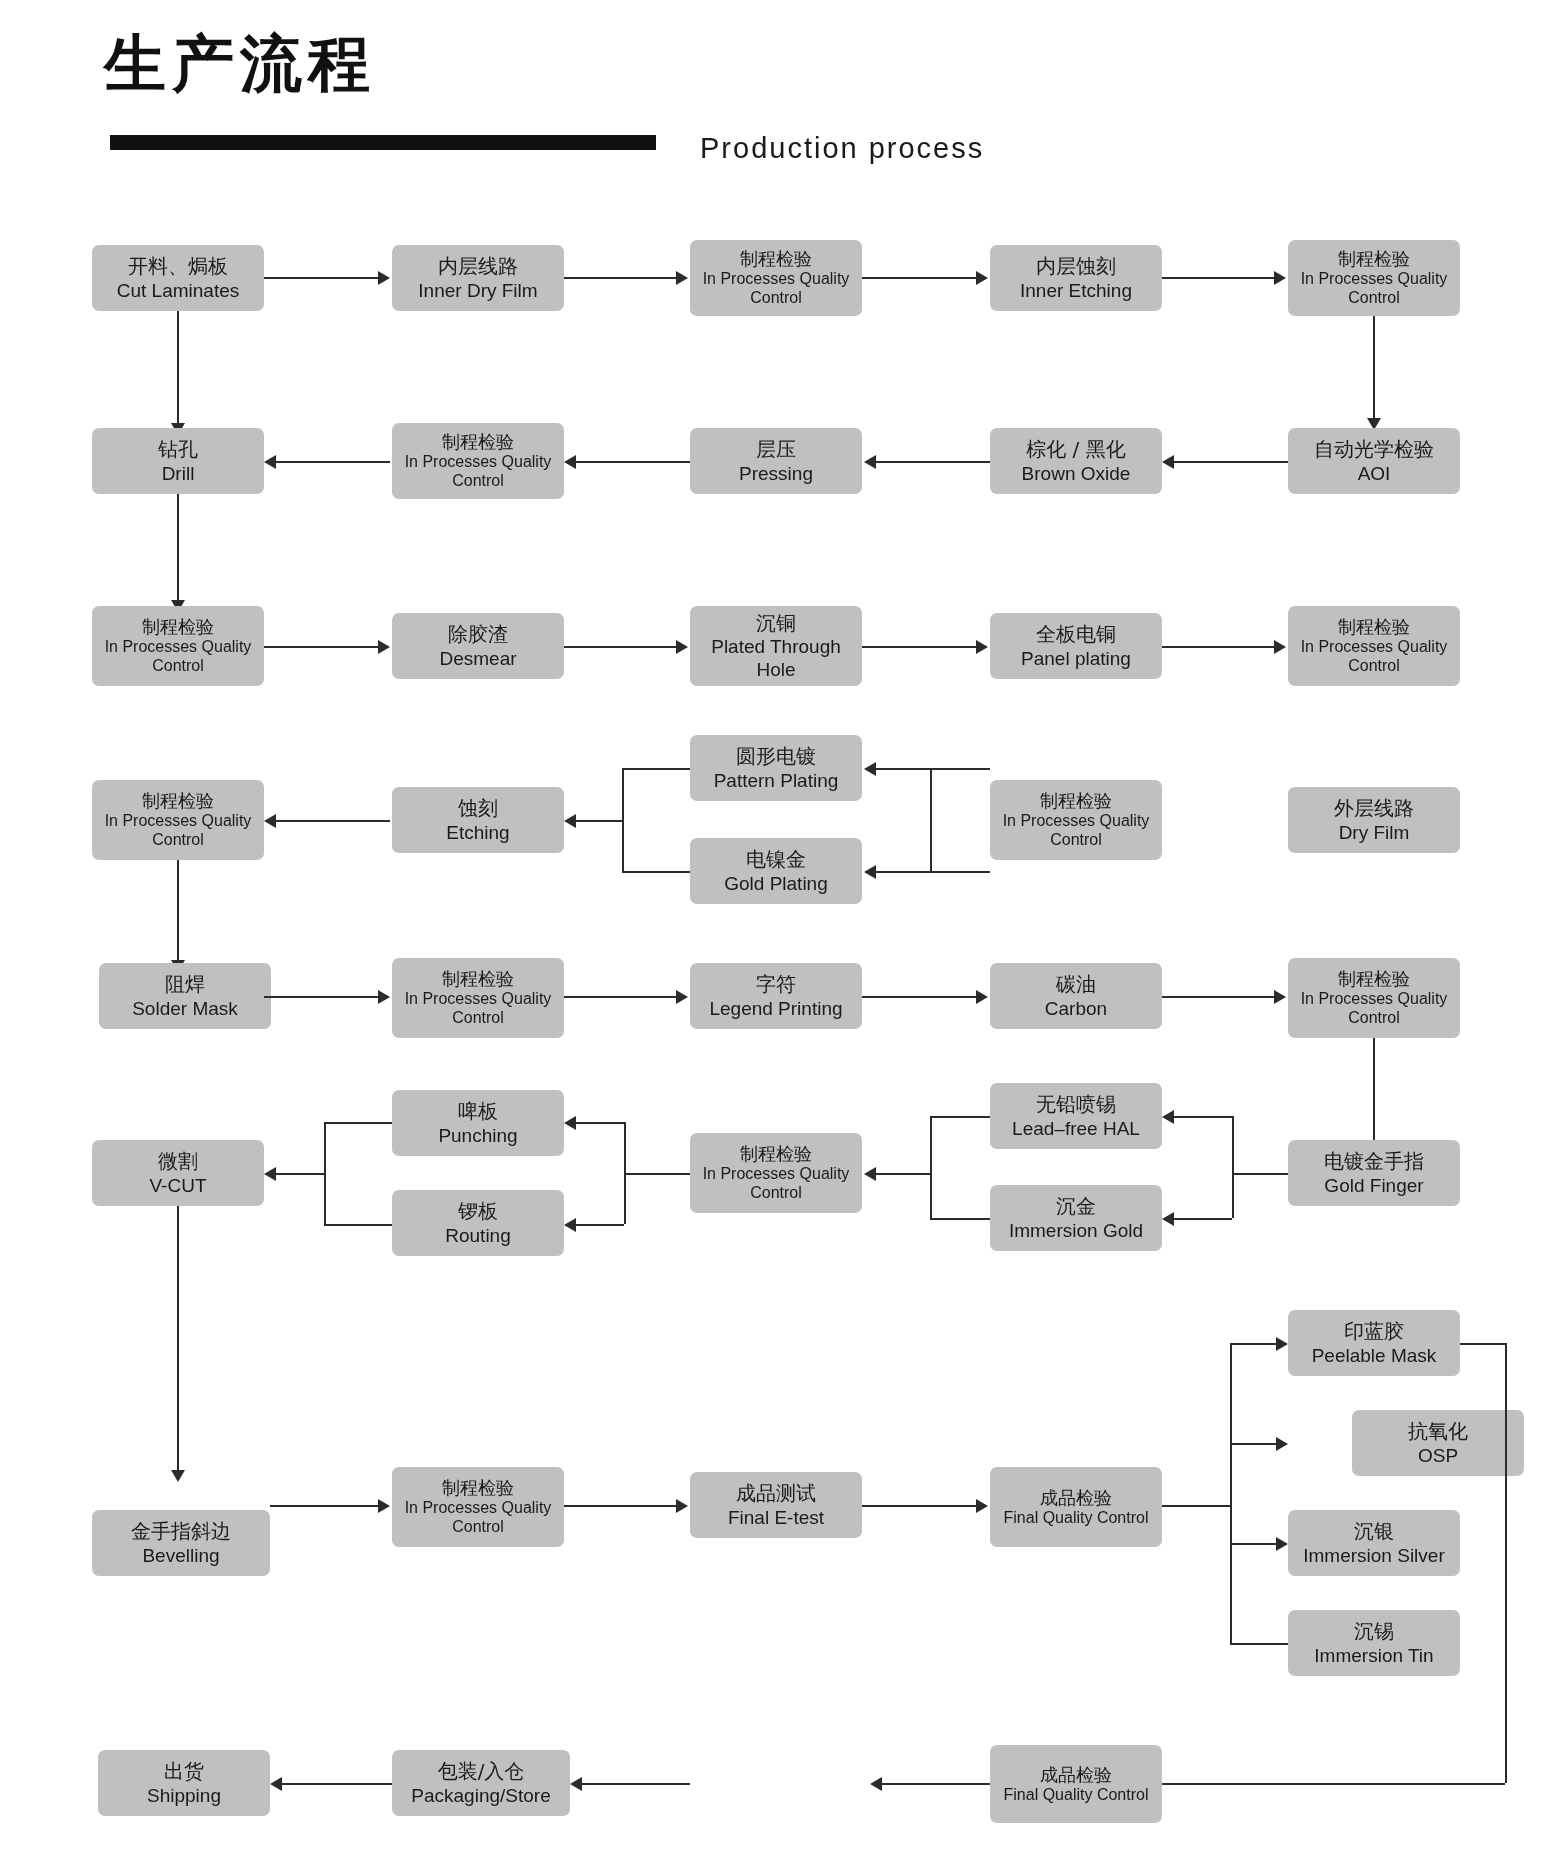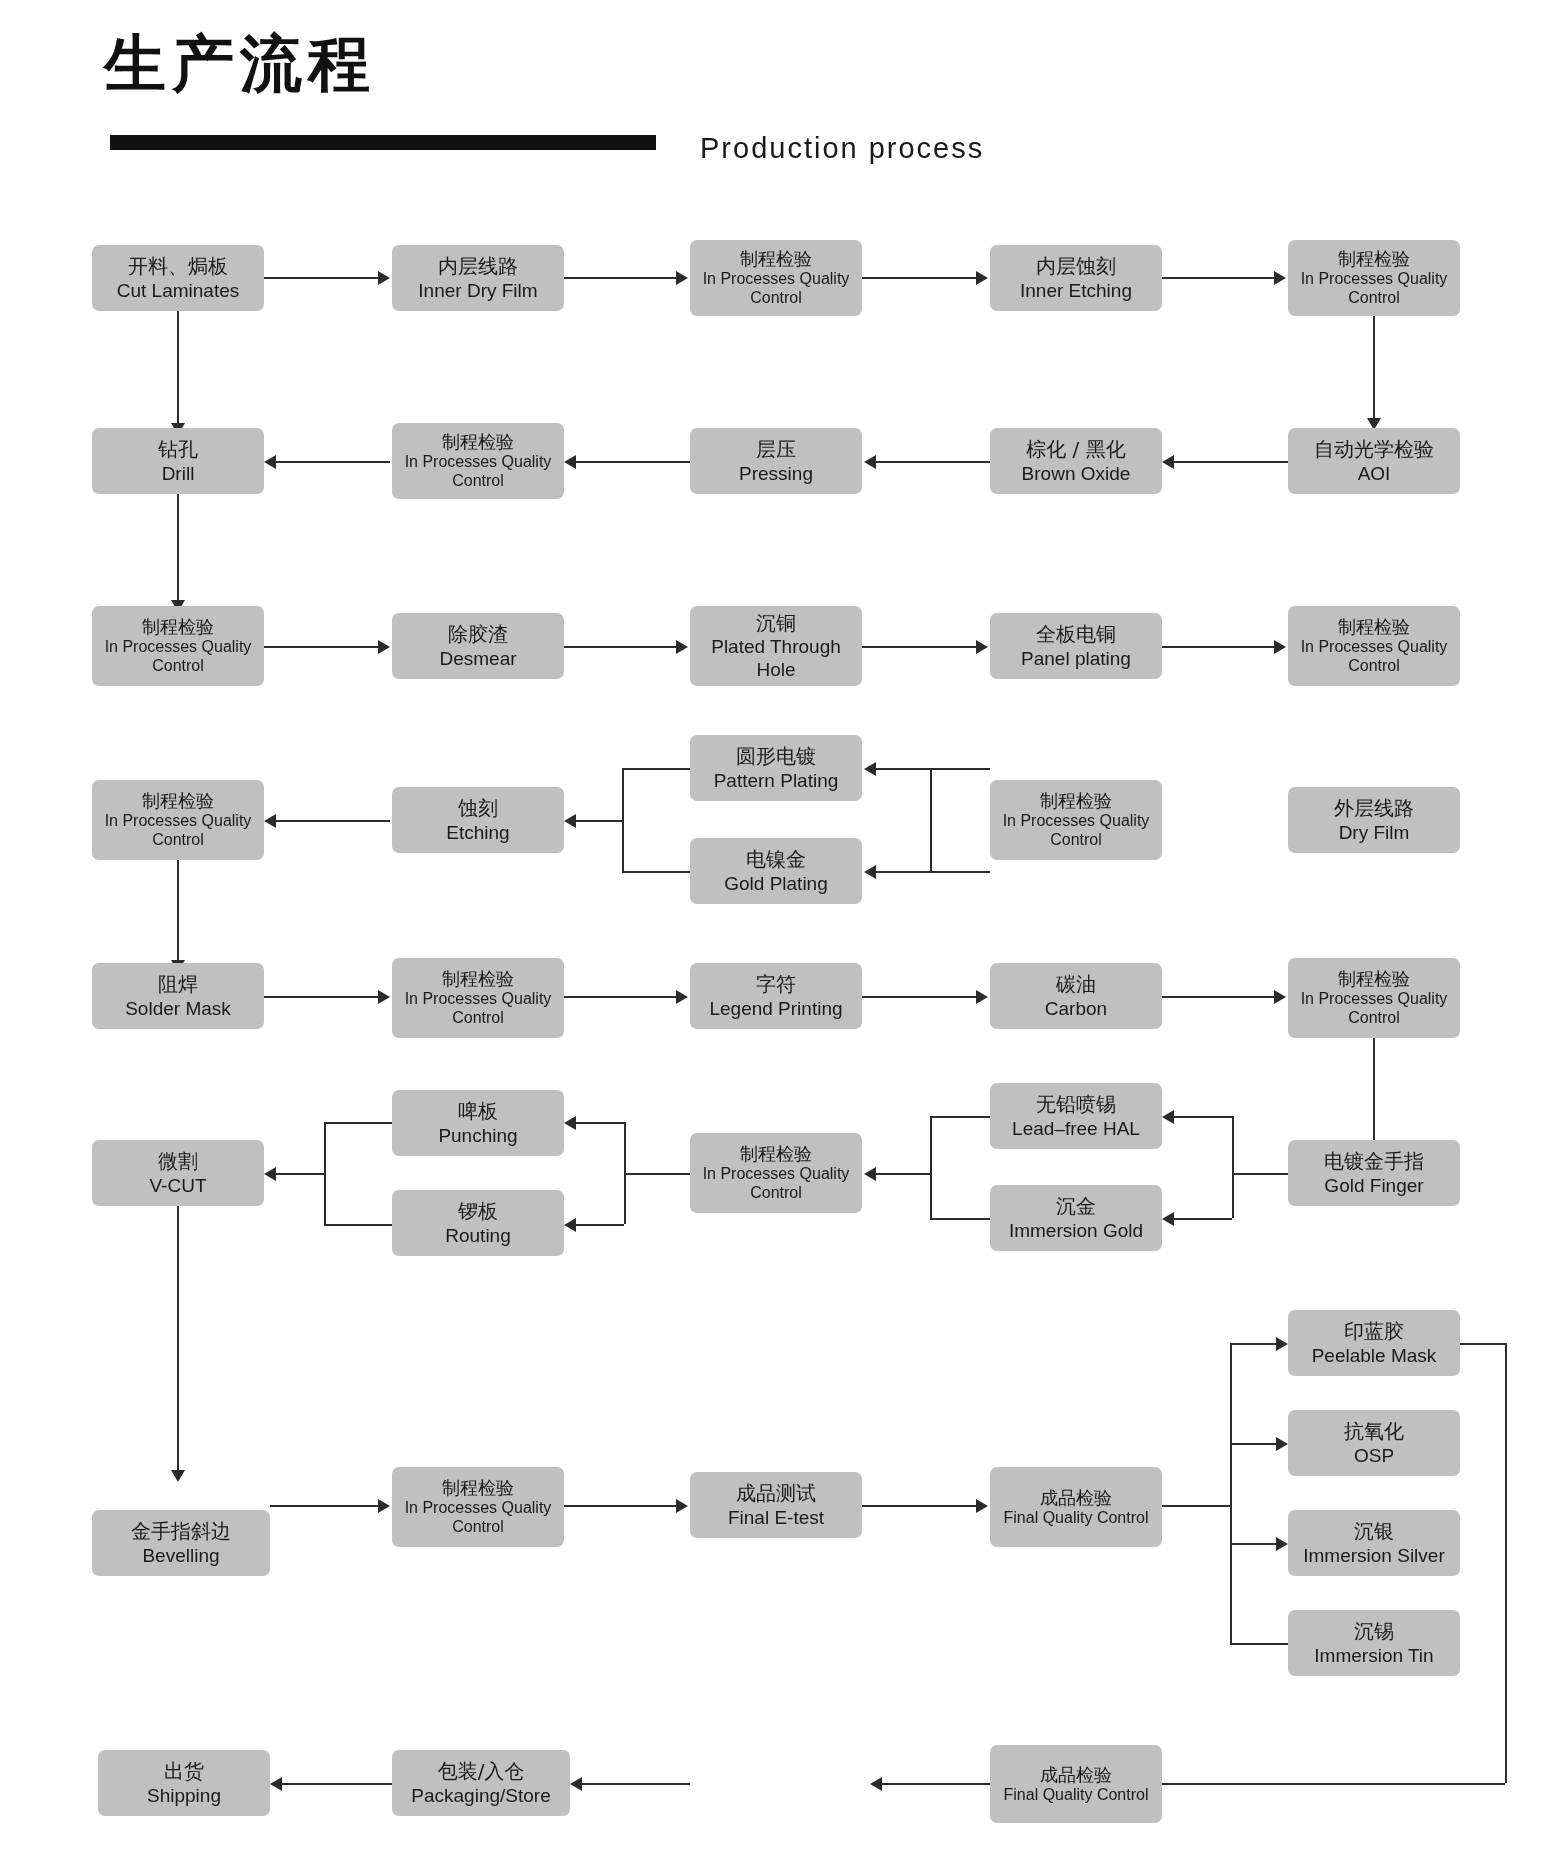--- a/index.html
+++ b/index.html
@@ -257,21 +257,21 @@
   <div class="ln h" style="left:576px;top:820px;width:46px;"></div>
   <div class="ln v" style="left:622px;top:768px;height:52px;"></div>
   <div class="arrow left" style="left:564px;top:814px;"></div>
 
   <div class="ln h" style="left:276px;top:820px;width:114px;"></div>
   <div class="arrow left" style="left:264px;top:814px;"></div>
 
   <div class="ln v" style="left:177px;top:860px;height:100px;"></div>
   <div class="arrow down" style="left:171px;top:960px;"></div>
 
-  <div class="node" style="left:92px;top:963px;width:172px;height:66px;">
+  <div class="node" style="left:99px;top:963px;width:172px;height:66px;">
     <span class="cn">阻焊</span>
     <span class="en">Solder Mask</span>
   </div>
   <div class="node small wrap" style="left:392px;top:958px;width:172px;height:80px;">
     <span class="cn">制程检验</span>
     <span class="en">In Processes Quality Control</span>
   </div>
   <div class="node" style="left:690px;top:963px;width:172px;height:66px;">
     <span class="cn">字符</span>
     <span class="en">Legend Printing</span>
@@ -353,21 +353,21 @@
   <div class="ln h" style="left:276px;top:1173px;width:48px;"></div>
   <div class="arrow left" style="left:264px;top:1167px;"></div>
 
   <div class="ln v" style="left:177px;top:1206px;height:264px;"></div>
   <div class="arrow down" style="left:171px;top:1470px;"></div>
 
   <div class="node" style="left:1288px;top:1310px;width:172px;height:66px;">
     <span class="cn">印蓝胶</span>
     <span class="en">Peelable Mask</span>
   </div>
-  <div class="node" style="left:1288px;top:1410px;width:172px;height:66px;">
+  <div class="node" style="left:1352px;top:1410px;width:172px;height:66px;">
     <span class="cn">抗氧化</span>
     <span class="en">OSP</span>
   </div>
   <div class="node" style="left:1288px;top:1510px;width:172px;height:66px;">
     <span class="cn">沉银</span>
     <span class="en">Immersion Silver</span>
   </div>
   <div class="node" style="left:1288px;top:1610px;width:172px;height:66px;">
     <span class="cn">沉锡</span>
     <span class="en">Immersion Tin</span>

